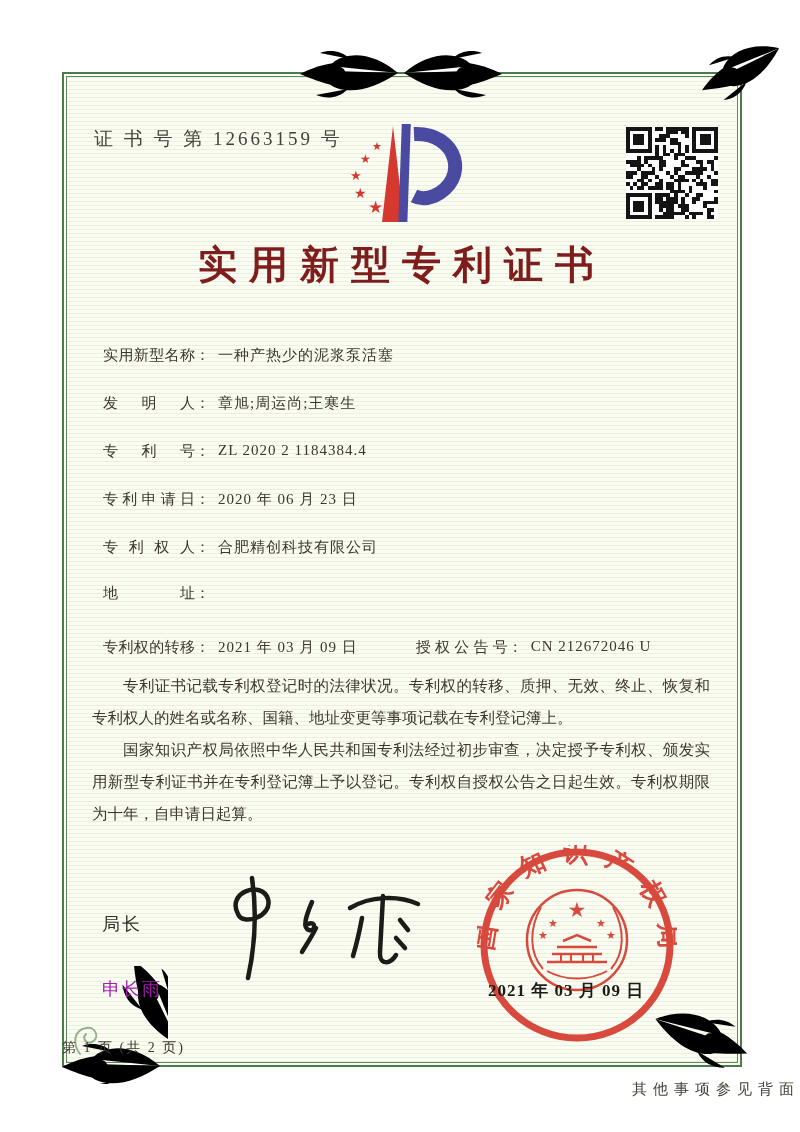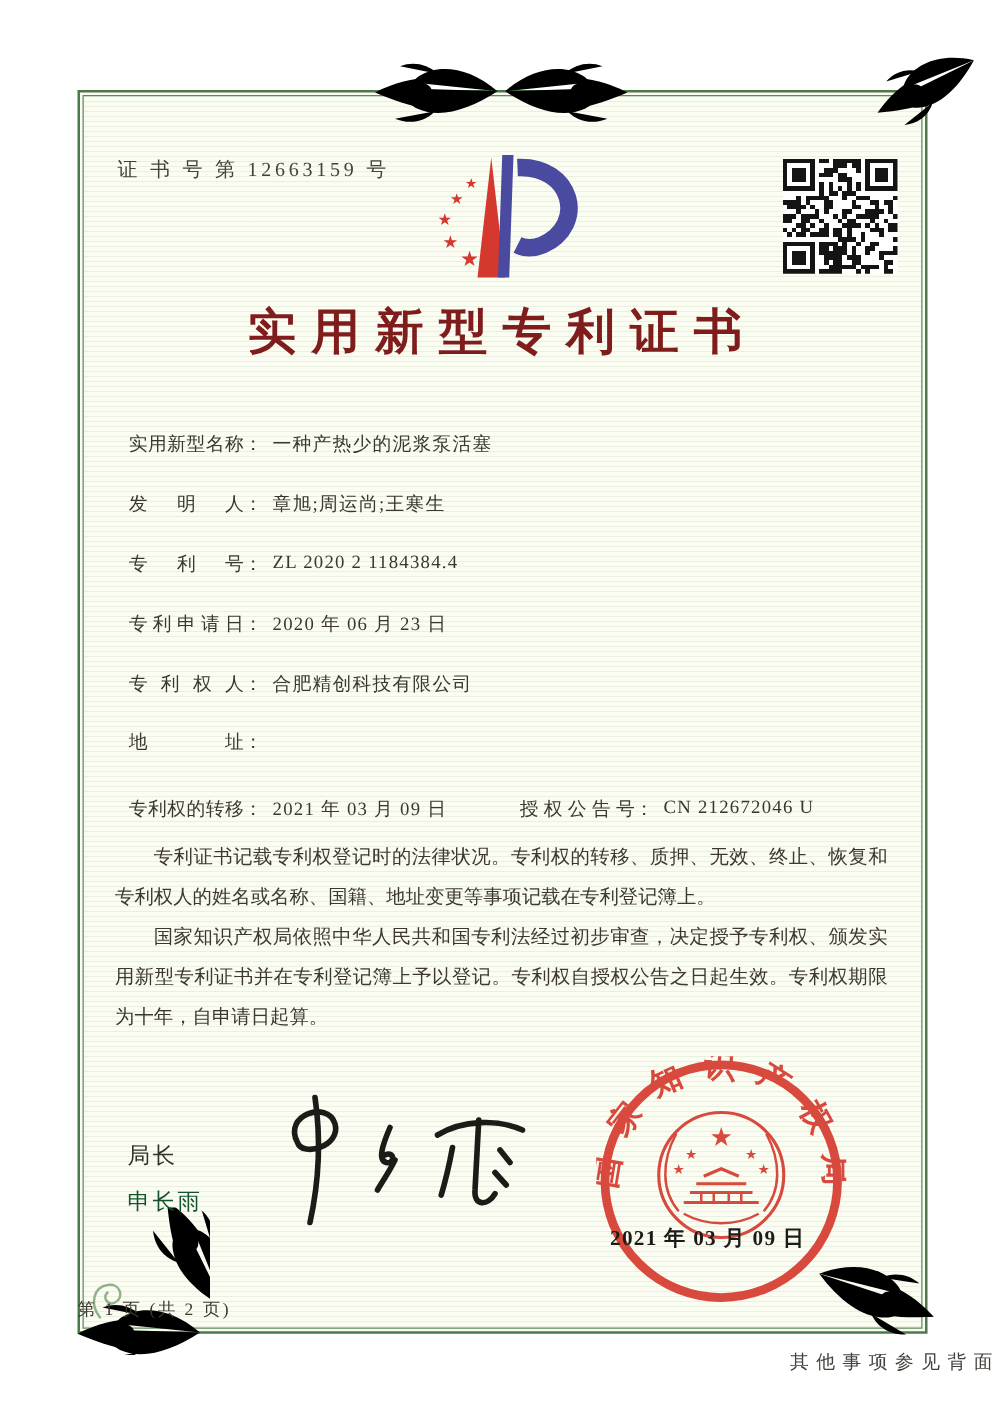--- a/index.html
+++ b/index.html
@@ -15,21 +15,21 @@
     border:2px solid #4d7a4c;box-sizing:border-box;padding:2px;
     background:#fcfcf3;
   }
   .frame-inner{
     position:absolute;inset:2px;border:1px solid #5d8a5c;
     background:
       repeating-linear-gradient(180deg, rgba(163,193,152,.20) 0 1px, rgba(255,255,255,0) 1px 4px),
       #fbfcf2;
   }
   
-  .cert-no{position:absolute;left:94px;top:126px;font-size:16px;letter-spacing:3px;color:#45413a;}
+  .cert-no{position:absolute;left:94px;top:126px;font-size:19px;letter-spacing:3px;color:#45413a;}
   .logo{position:absolute;left:330px;top:118px;width:140px;height:115px;}
   .qr{position:absolute;left:626px;top:127px;width:92px;height:92px;}
   .title{
     position:absolute;left:62px;top:238px;width:680px;text-align:center;
     font-size:39px;letter-spacing:12px;color:#7f1d1d;font-weight:600;
   }
   
   .frow{position:absolute;left:103px;display:flex;align-items:flex-start;font-size:15px;color:#3c372c;}
   .flabel{
     display:inline-block;width:92px;text-align:justify;text-align-last:justify;
@@ -40,21 +40,21 @@
   .fvalue.wrap{white-space:normal;width:450px;line-height:26px;letter-spacing:1px;}
   .pair2{margin-left:58px;display:flex;}
   
   .body-text{
     position:absolute;left:92px;top:670px;width:618px;font-size:15.5px;line-height:32px;
     color:#3e382c;text-align:justify;
   }
   .body-text p{margin:0;text-indent:2em;}
   
   .sig-title{position:absolute;left:102px;top:912px;font-size:18px;letter-spacing:2px;color:#33302a;}
-  .sig-name{position:absolute;left:102px;top:949px;font-size:18px;letter-spacing:2px;color:#14532d;font-family:Liberation Mono, monospace;}
+  .sig-name{position:absolute;left:102px;top:977px;font-size:18px;letter-spacing:2px;color:#a21caf;font-family:Liberation Mono, monospace;}
   .signature{position:absolute;left:212px;top:872px;width:230px;height:115px;}
   .seal{position:absolute;left:477px;top:845px;width:200px;height:200px;opacity:.92;}
   .seal-date{
     position:absolute;left:488px;top:979px;width:170px;font-size:17px;font-weight:bold;
     color:#1d1b18;letter-spacing:1px;white-space:nowrap;
   }
   .page-num{position:absolute;left:62px;top:1039px;width:680px;font-size:14px;letter-spacing:2px;color:#3c372c;}
   .back-note{position:absolute;left:0;top:1080px;width:800px;text-align:right;font-size:15px;letter-spacing:6px;color:#45403a;}
   
   .orn{position:absolute;pointer-events:none;}

